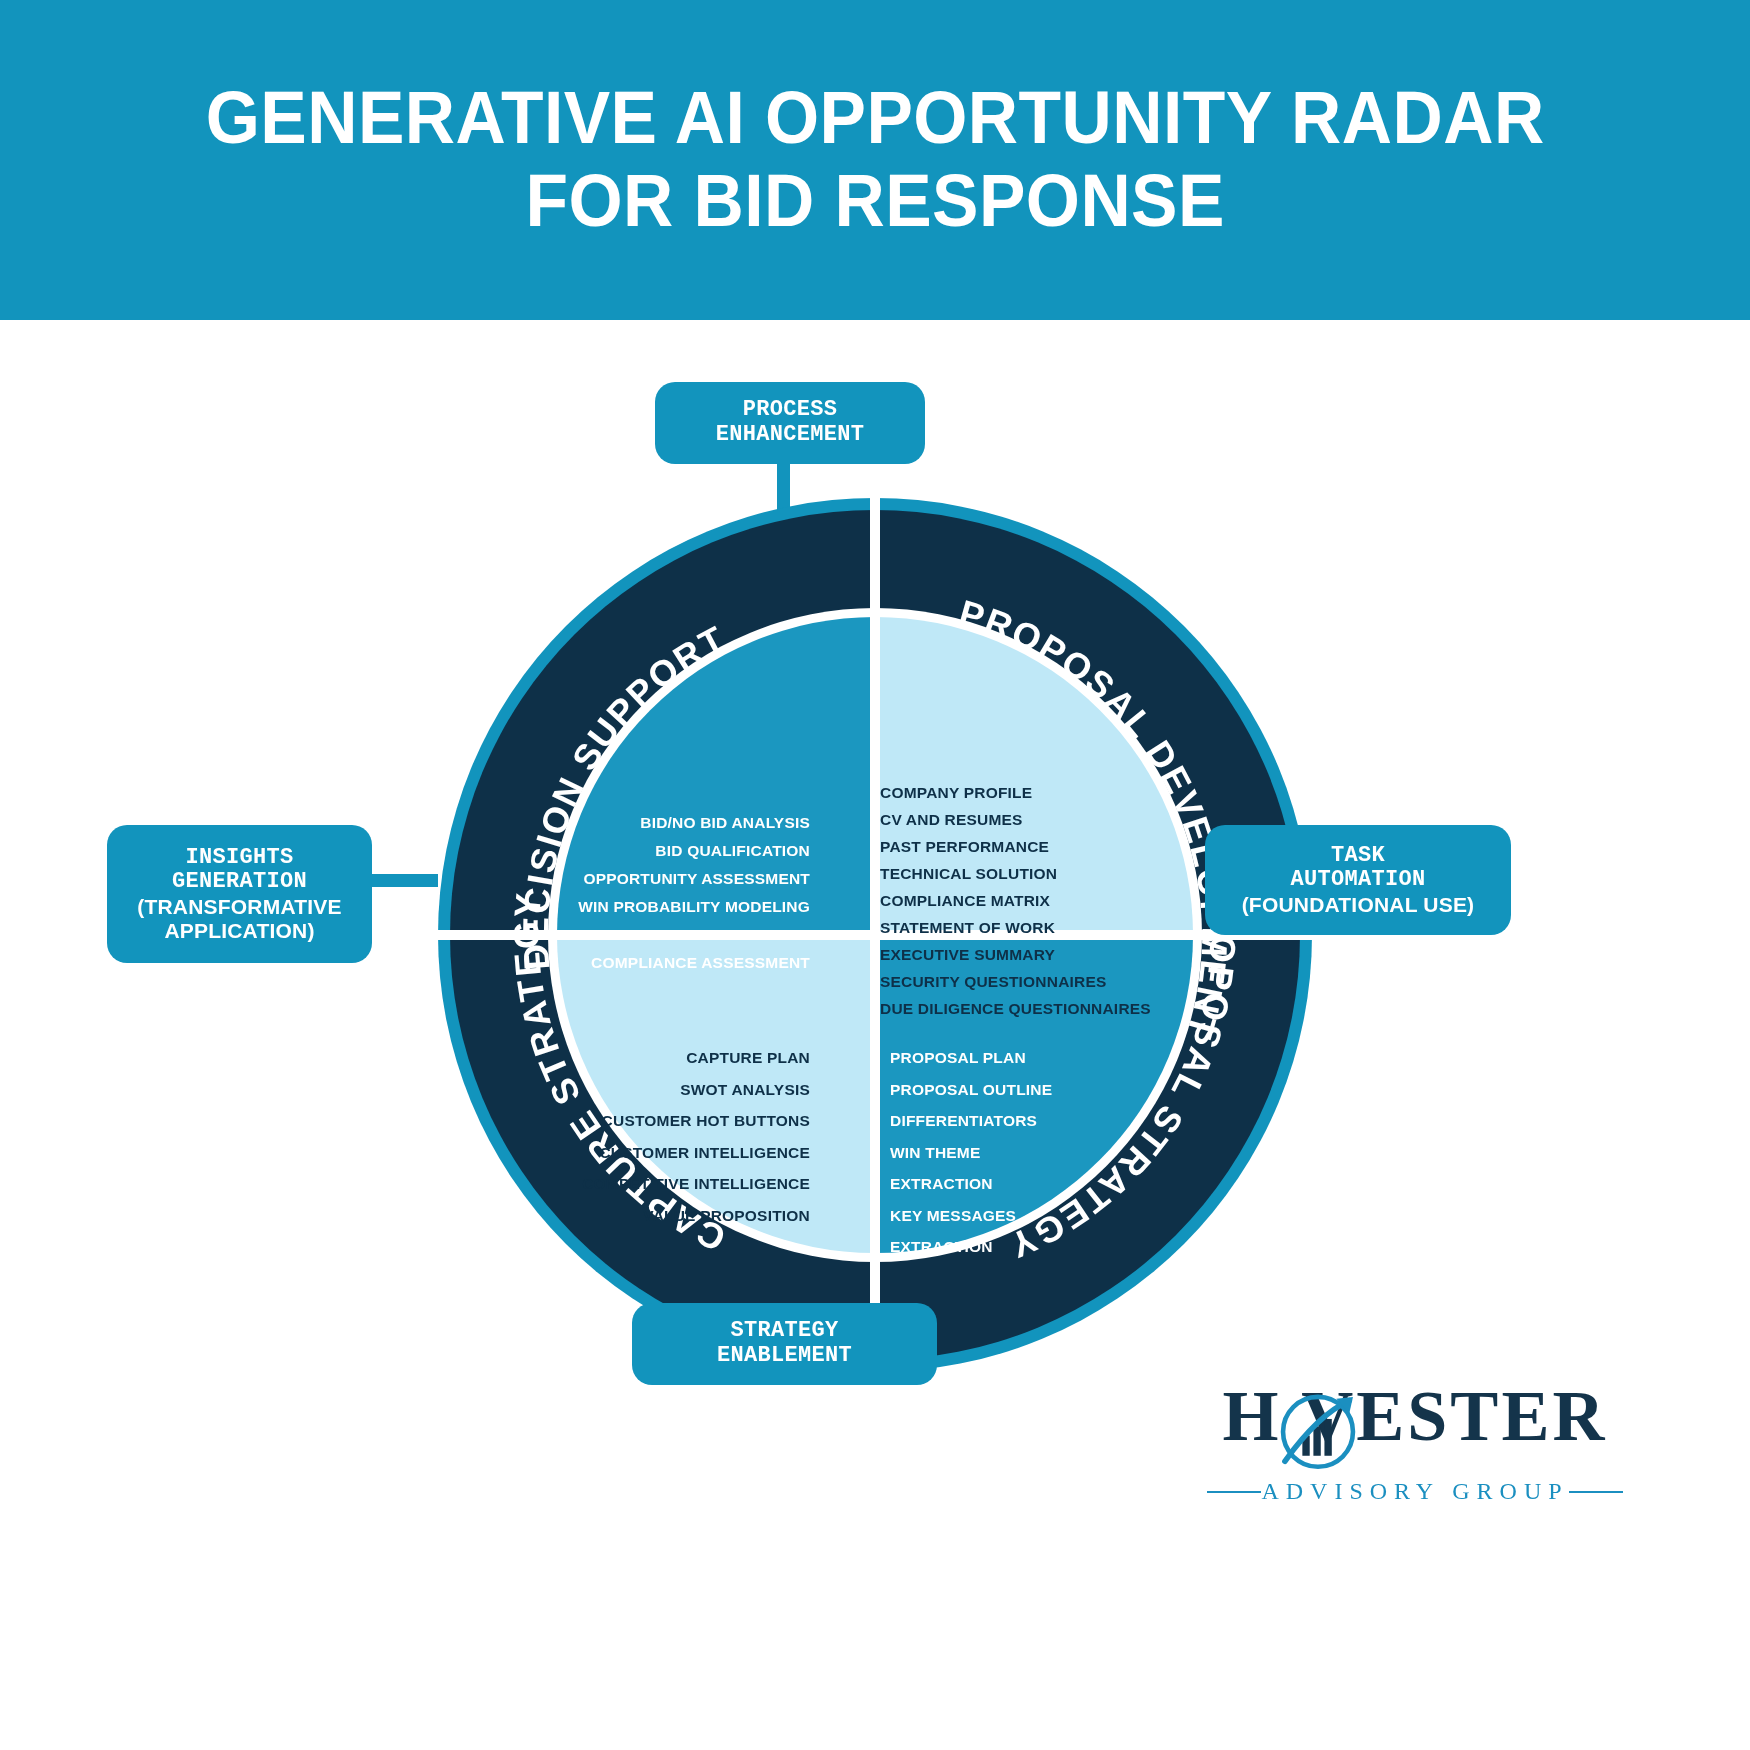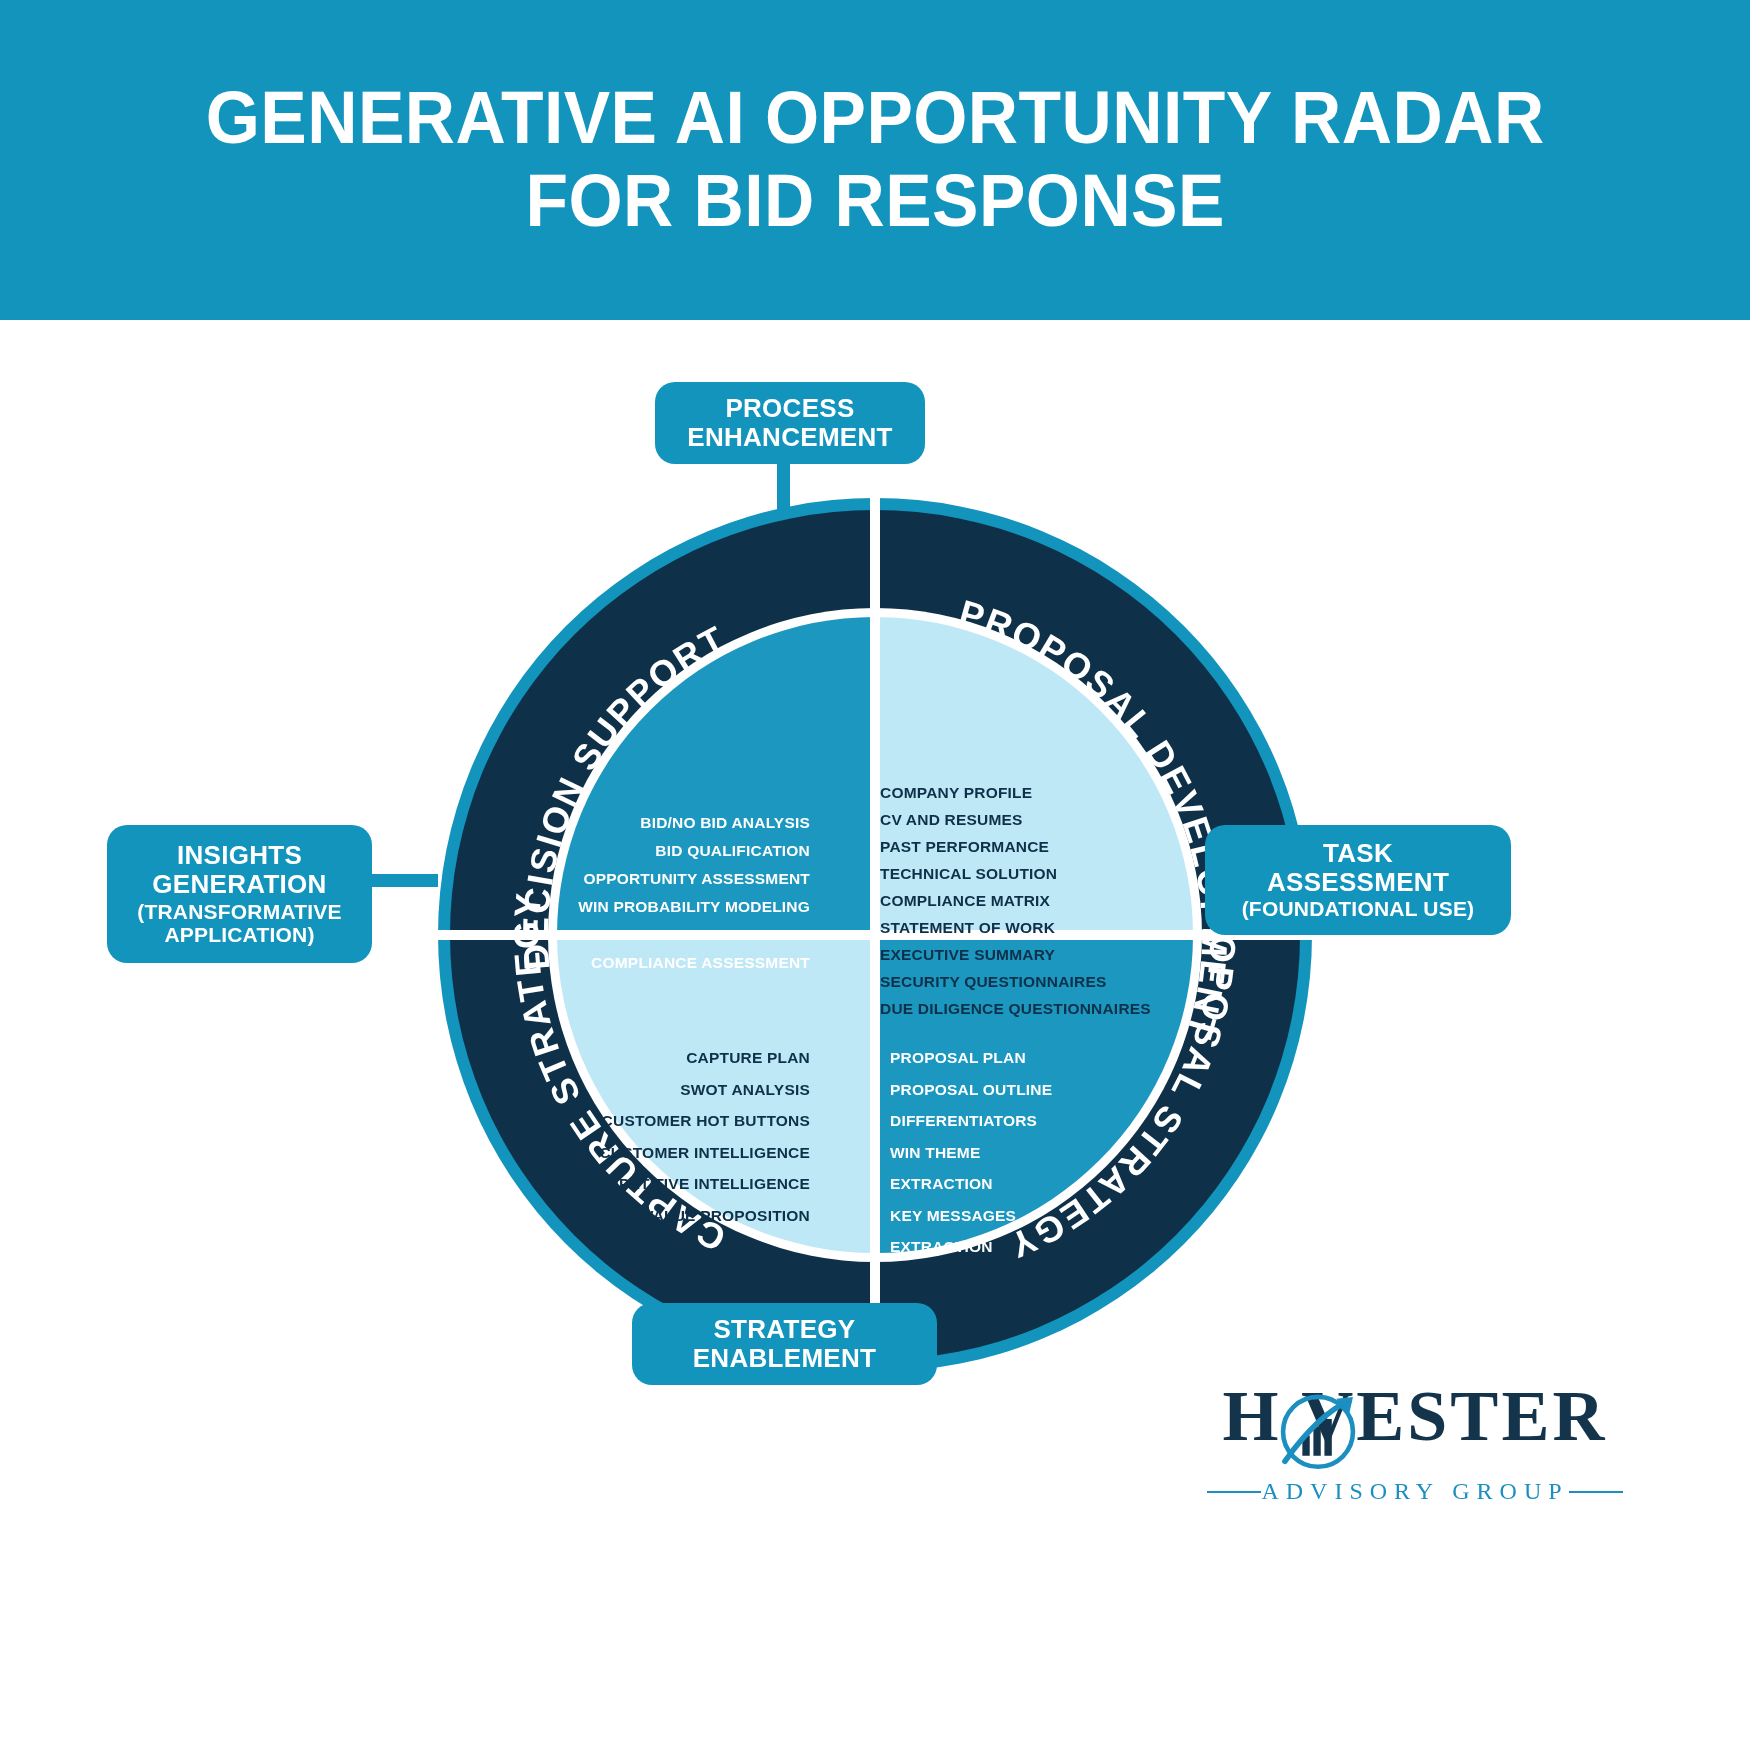--- a/index.html
+++ b/index.html
@@ -80,21 +80,21 @@
     border-radius:20px;
     color:#ffffff;
     font-weight:bold;
     text-align:center;
     display:flex;
     flex-direction:column;
     align-items:center;
     justify-content:center;
     line-height:1.12;
   }
-  .pill .main{font-size:26px;letter-spacing:0.3px;}
+  .pill .main{font-size:22px;letter-spacing:0.3px;font-family:Liberation Mono, monospace;}
   .pill .sub{font-size:21px;letter-spacing:0.2px;}
 
   #pill-top{left:655px;top:62px;width:270px;height:82px;}
   #pill-bottom{left:632px;top:983px;width:305px;height:82px;}
   #pill-left{left:107px;top:505px;width:265px;height:138px;}
   #pill-right{left:1205px;top:505px;width:306px;height:110px;}
 
   .connector{position:absolute;background:#1294bd;}
   #conn-top{left:777px;top:144px;width:13px;height:62px;}
   #conn-bottom{left:777px;top:925px;width:13px;height:60px;}
@@ -257,21 +257,21 @@
 
   <div class="pill" id="pill-left">
     <span class="main">INSIGHTS</span>
     <span class="main">GENERATION</span>
     <span class="sub">(TRANSFORMATIVE</span>
     <span class="sub">APPLICATION)</span>
   </div>
 
   <div class="pill" id="pill-right">
     <span class="main">TASK</span>
-    <span class="main">ASSESSMENT</span>
+    <span class="main">AUTOMATION</span>
     <span class="sub">(FOUNDATIONAL USE)</span>
   </div>
 
   <div id="logo-block">
     <div id="logo-word">H VESTER</div>
     <svg id="logo-mark" viewBox="0 0 100 100" xmlns="http://www.w3.org/2000/svg">
       <circle cx="50" cy="52" r="38" fill="none" stroke="#1b8fc0" stroke-width="5"></circle>
       <rect x="33" y="56" width="8" height="22" fill="#14344b"></rect>
       <rect x="45" y="46" width="8" height="32" fill="#14344b"></rect>
       <rect x="57" y="38" width="8" height="40" fill="#14344b"></rect>

